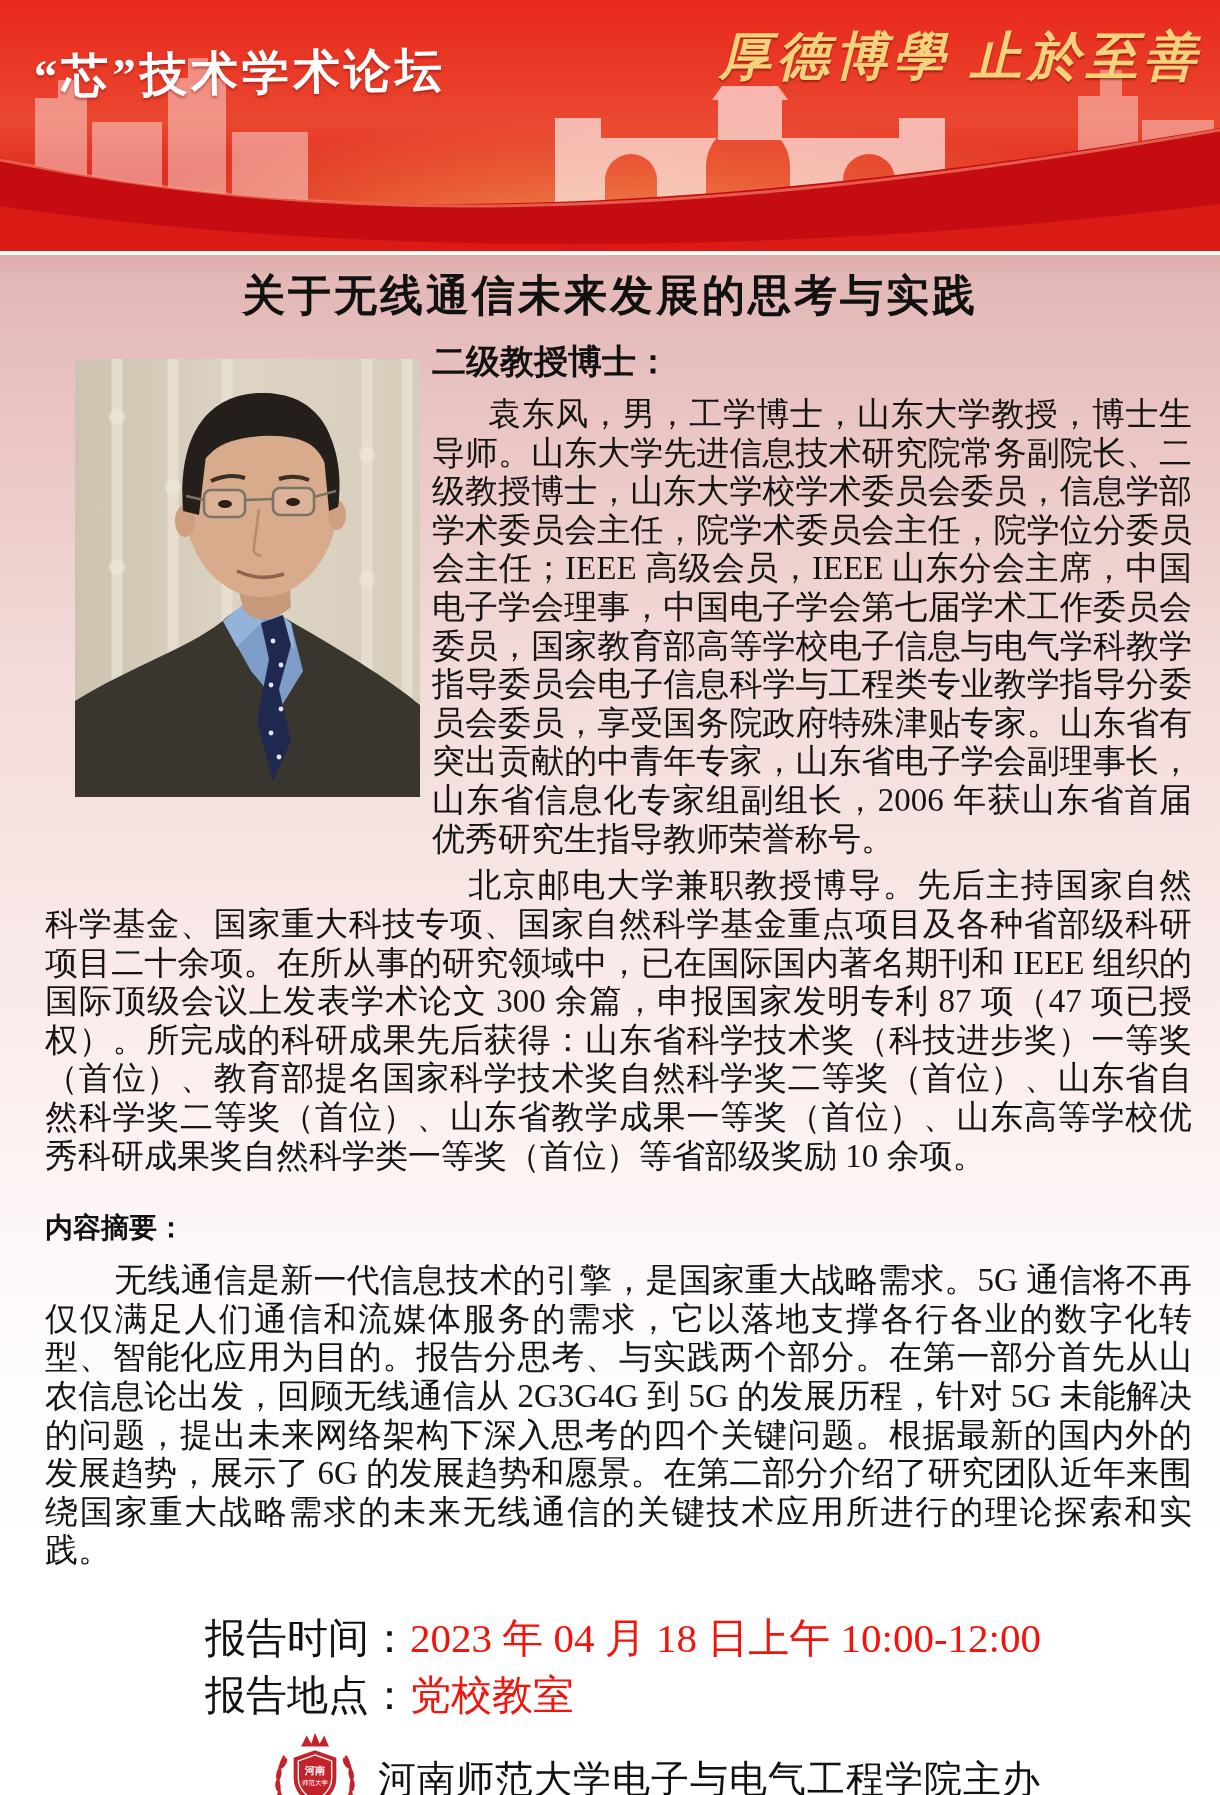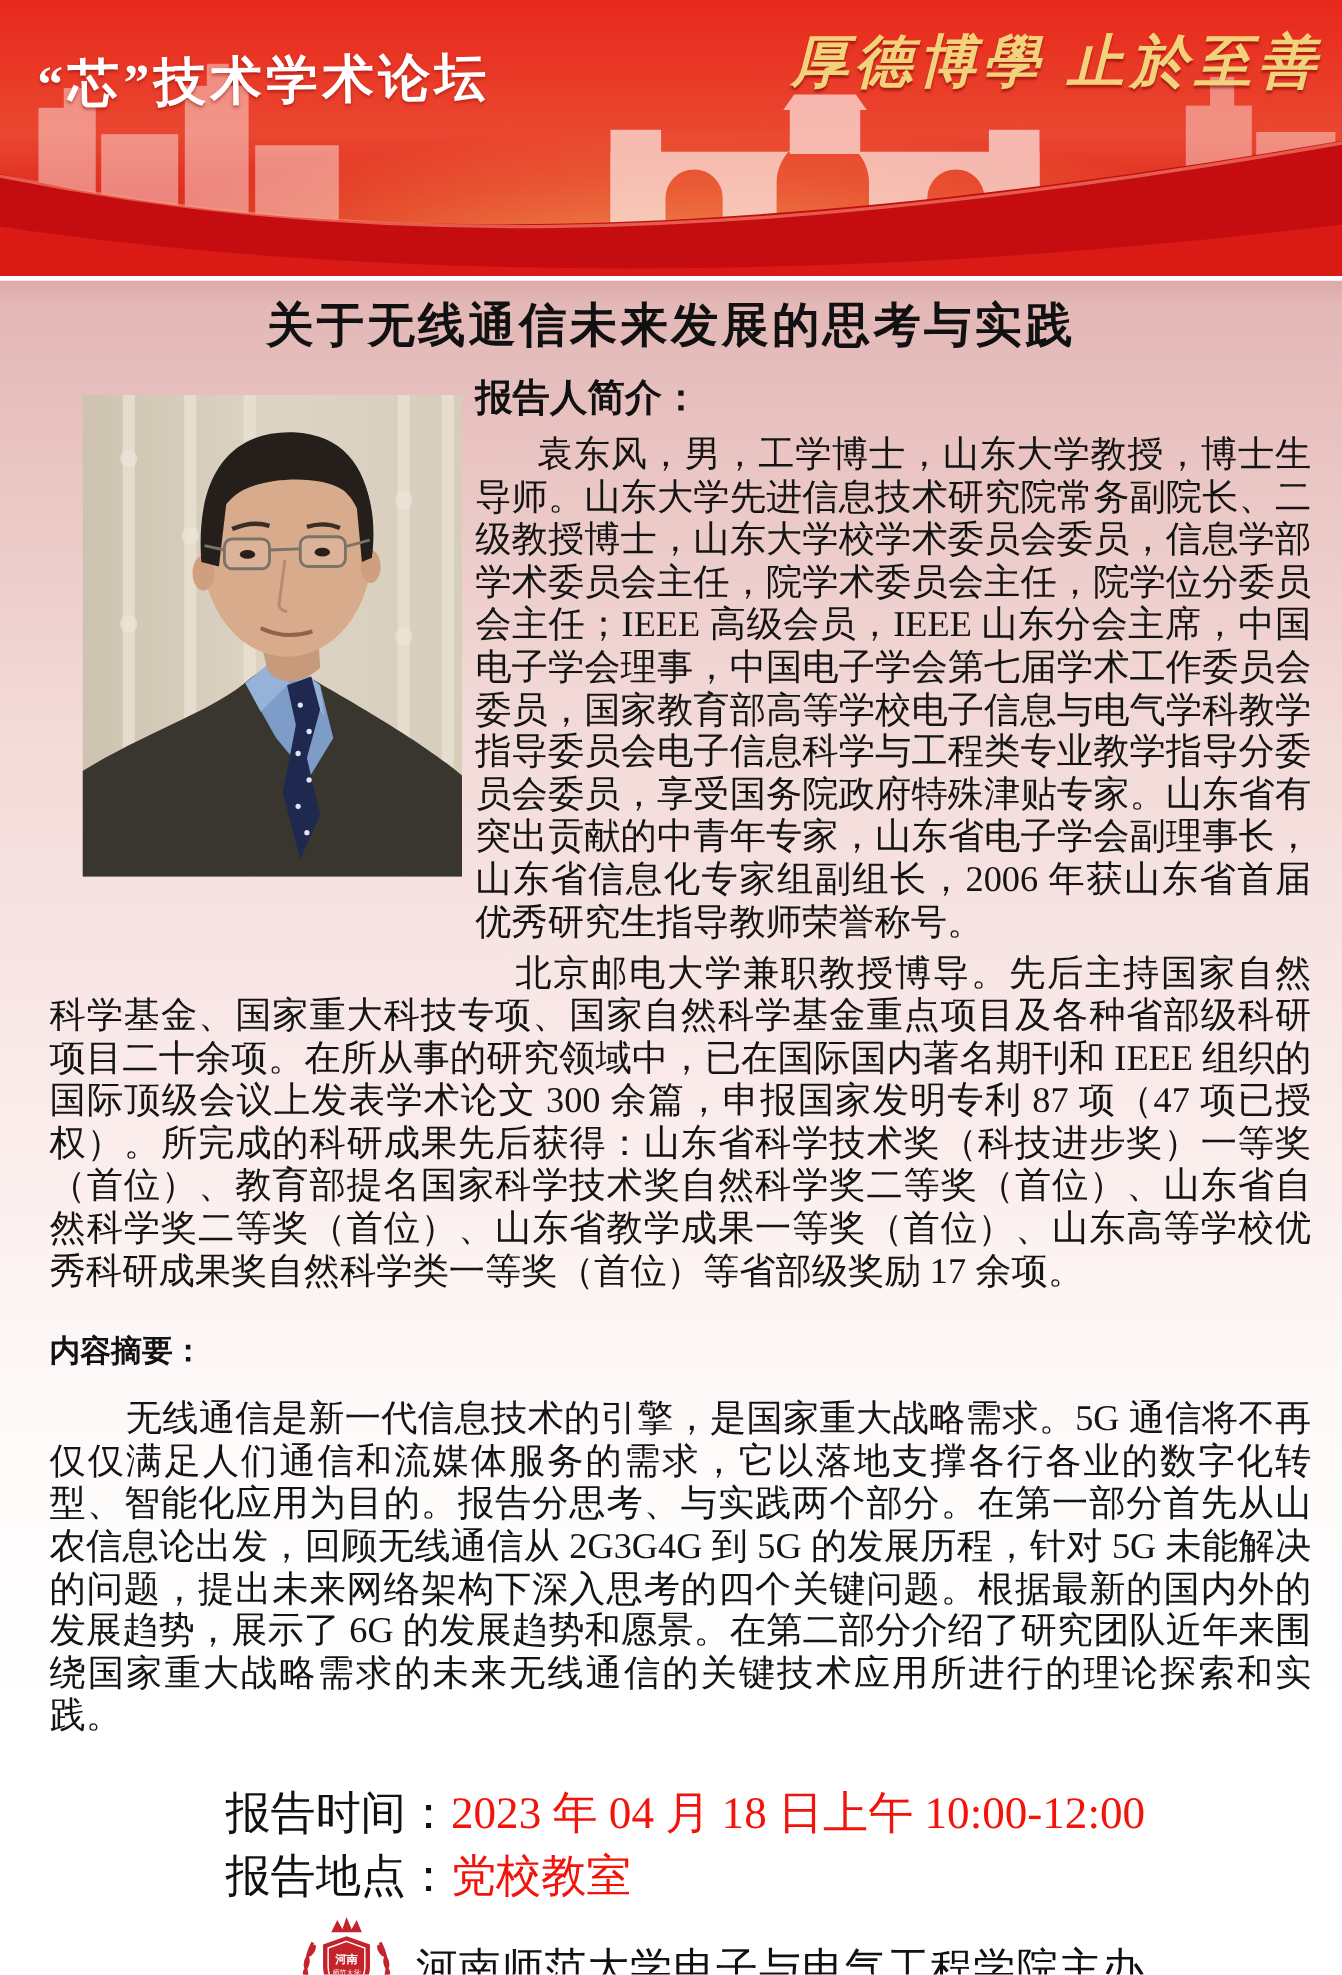--- a/index.html
+++ b/index.html
@@ -42,21 +42,21 @@
   .photo svg{display:block;width:345px;height:438px;}
   h3.sec-head{margin:0 0 10px 0;font-size:34px;font-weight:bold;color:#111;}
   p.para{
     margin:0;font-size:33px;line-height:1.17;color:#141414;
     text-align:justify;
   }
   p.bio1{text-indent:1.7em;}
   p.bio2{text-indent:1.1em;margin-top:8px;}
   .abstract{margin:34px 28px 0 45px;}
   .abstract h3{font-size:28px;}
-  .abstract p{margin-top:24px;text-indent:2.1em;}
+  .abstract p{margin-top:14px;text-indent:2.1em;}
   
   .schedule{margin:40px 0 0 205px;font-size:41px;line-height:1.39;color:#111;}
   .schedule .lbl{color:#111111;text-align:right;}
   .schedule .val{color:#f2130a;margin-top:15px;}
   
   .footer{margin:4px 0 0 262px;display:flex;align-items:center;}
   .crest{width:106px;height:102px;flex:0 0 auto;}
   .organizer{margin-left:10px;font-size:38px;color:#111;letter-spacing:1px;}
 </style>
 </head>
@@ -179,23 +179,23 @@
           <line x1="129" y1="141" x2="111" y2="137"></line>
           <line x1="239" y1="138" x2="261" y2="132"></line>
         </g>
         <ellipse cx="150" cy="145" rx="7" ry="4" fill="#2b1f18"></ellipse>
         <ellipse cx="218" cy="143" rx="7" ry="4" fill="#2b1f18"></ellipse>
 
         <path d="M184,150 L179,188 q-2,7 7,9" stroke="#b98a6d" stroke-width="2.6" fill="none"></path>
         <path d="M162,212 q23,11 47,3" stroke="#96604e" stroke-width="3.6" fill="none"></path>
       </svg>
     </div>
-    <h3 class="sec-head">报告人简介：</h3>
+    <h3 class="sec-head">二级教授博士：</h3>
     <p class="para bio1">袁东风，男，工学博士，山东大学教授，博士生导师。山东大学先进信息技术研究院常务副院长、二级教授博士，山东大学校学术委员会委员，信息学部学术委员会主任，院学术委员会主任，院学位分委员会主任；IEEE 高级会员，IEEE 山东分会主席，中国电子学会理事，中国电子学会第七届学术工作委员会委员，国家教育部高等学校电子信息与电气学科教学指导委员会电子信息科学与工程类专业教学指导分委员会委员，享受国务院政府特殊津贴专家。山东省有突出贡献的中青年专家，山东省电子学会副理事长，山东省信息化专家组副组长，2006 年获山东省首届优秀研究生指导教师荣誉称号。</p>
-    <p class="para bio2">北京邮电大学兼职教授博导。先后主持国家自然科学基金、国家重大科技专项、国家自然科学基金重点项目及各种省部级科研项目二十余项。在所从事的研究领域中，已在国际国内著名期刊和 IEEE 组织的国际顶级会议上发表学术论文 300 余篇，申报国家发明专利 87 项（47 项已授权）。所完成的科研成果先后获得：山东省科学技术奖（科技进步奖）一等奖（首位）、教育部提名国家科学技术奖自然科学奖二等奖（首位）、山东省自然科学奖二等奖（首位）、山东省教学成果一等奖（首位）、山东高等学校优秀科研成果奖自然科学类一等奖（首位）等省部级奖励 17 余项。</p>
+    <p class="para bio2">北京邮电大学兼职教授博导。先后主持国家自然科学基金、国家重大科技专项、国家自然科学基金重点项目及各种省部级科研项目二十余项。在所从事的研究领域中，已在国际国内著名期刊和 IEEE 组织的国际顶级会议上发表学术论文 300 余篇，申报国家发明专利 87 项（47 项已授权）。所完成的科研成果先后获得：山东省科学技术奖（科技进步奖）一等奖（首位）、教育部提名国家科学技术奖自然科学奖二等奖（首位）、山东省自然科学奖二等奖（首位）、山东省教学成果一等奖（首位）、山东高等学校优秀科研成果奖自然科学类一等奖（首位）等省部级奖励 10 余项。</p>
   </div>
 
   <div class="abstract">
     <h3 class="sec-head">内容摘要：</h3>
     <p class="para">无线通信是新一代信息技术的引擎，是国家重大战略需求。5G 通信将不再仅仅满足人们通信和流媒体服务的需求，它以落地支撑各行各业的数字化转型、智能化应用为目的。报告分思考、与实践两个部分。在第一部分首先从山农信息论出发，回顾无线通信从 2G3G4G 到 5G 的发展历程，针对 5G 未能解决的问题，提出未来网络架构下深入思考的四个关键问题。根据最新的国内外的发展趋势，展示了 6G 的发展趋势和愿景。在第二部分介绍了研究团队近年来围绕国家重大战略需求的未来无线通信的关键技术应用所进行的理论探索和实践。</p>
   </div>
 
   <div class="schedule">
     <div>
       <span class="lbl">报告时间：</span><span class="val">2023 年 04 月 18 日上午 10:00-12:00</span>

